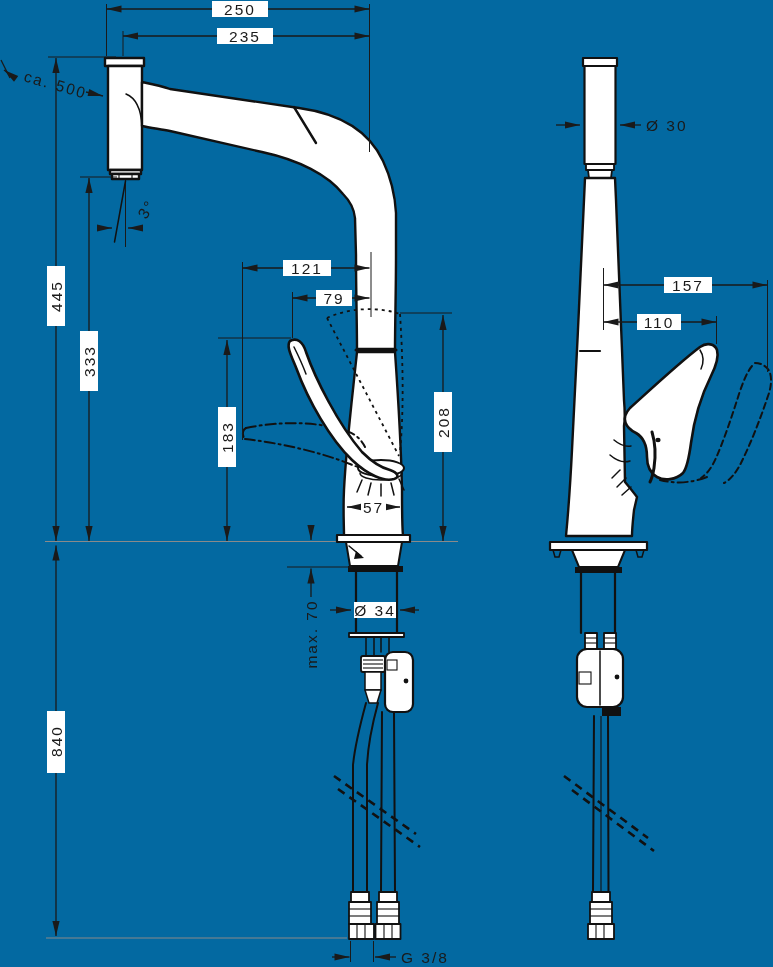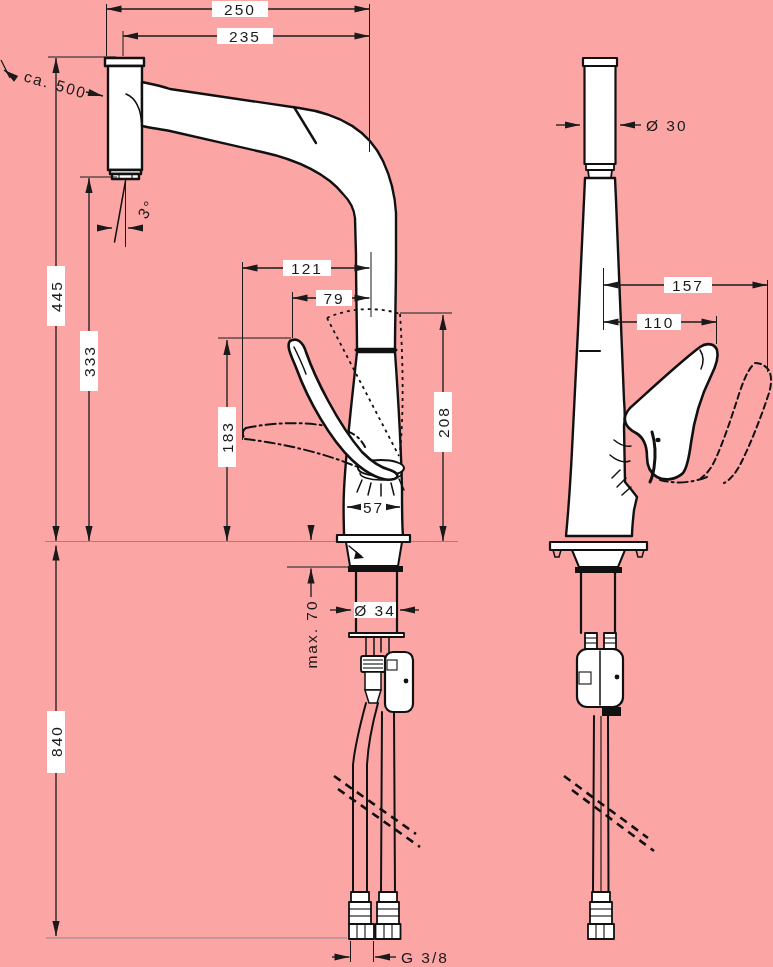--- a/index.html
+++ b/index.html
@@ -1,16 +1,16 @@
 <!DOCTYPE html>
 <html><head>
 <meta charset="utf-8">
 <style>
   html,body{margin:0;padding:0;background:#ffffff;}
-  .canvas{width:773px;height:967px;position:relative;background:#fca5a5;overflow:hidden;}
+  .canvas{width:773px;height:967px;position:relative;background:#0369a1;overflow:hidden;}
   svg{display:block;}
   .t{font-family:"Liberation Sans",sans-serif;font-size:15.5px;letter-spacing:2px;fill:#1a1a1a;}
   .dim{stroke:#1a1a1a;stroke-width:1.3;fill:none;}
   .ext{stroke:#1a1a1a;stroke-width:1.0;fill:none;}
   .ref{stroke:#8a8a8a;stroke-width:1.2;fill:none;}
   .obj{stroke:#111111;stroke-width:2.4;fill:none;stroke-linecap:round;stroke-linejoin:round;}
   .objf{stroke:#111111;stroke-width:2.4;fill:#ffffff;stroke-linejoin:round;}
   .det{stroke:#111111;stroke-width:1.5;fill:none;stroke-linecap:round;}
   .thin{stroke:#111111;stroke-width:1.1;fill:none;}
   .dashdot{stroke:#111111;stroke-width:2;fill:none;stroke-dasharray:10 4 2 4;stroke-linecap:round;}

